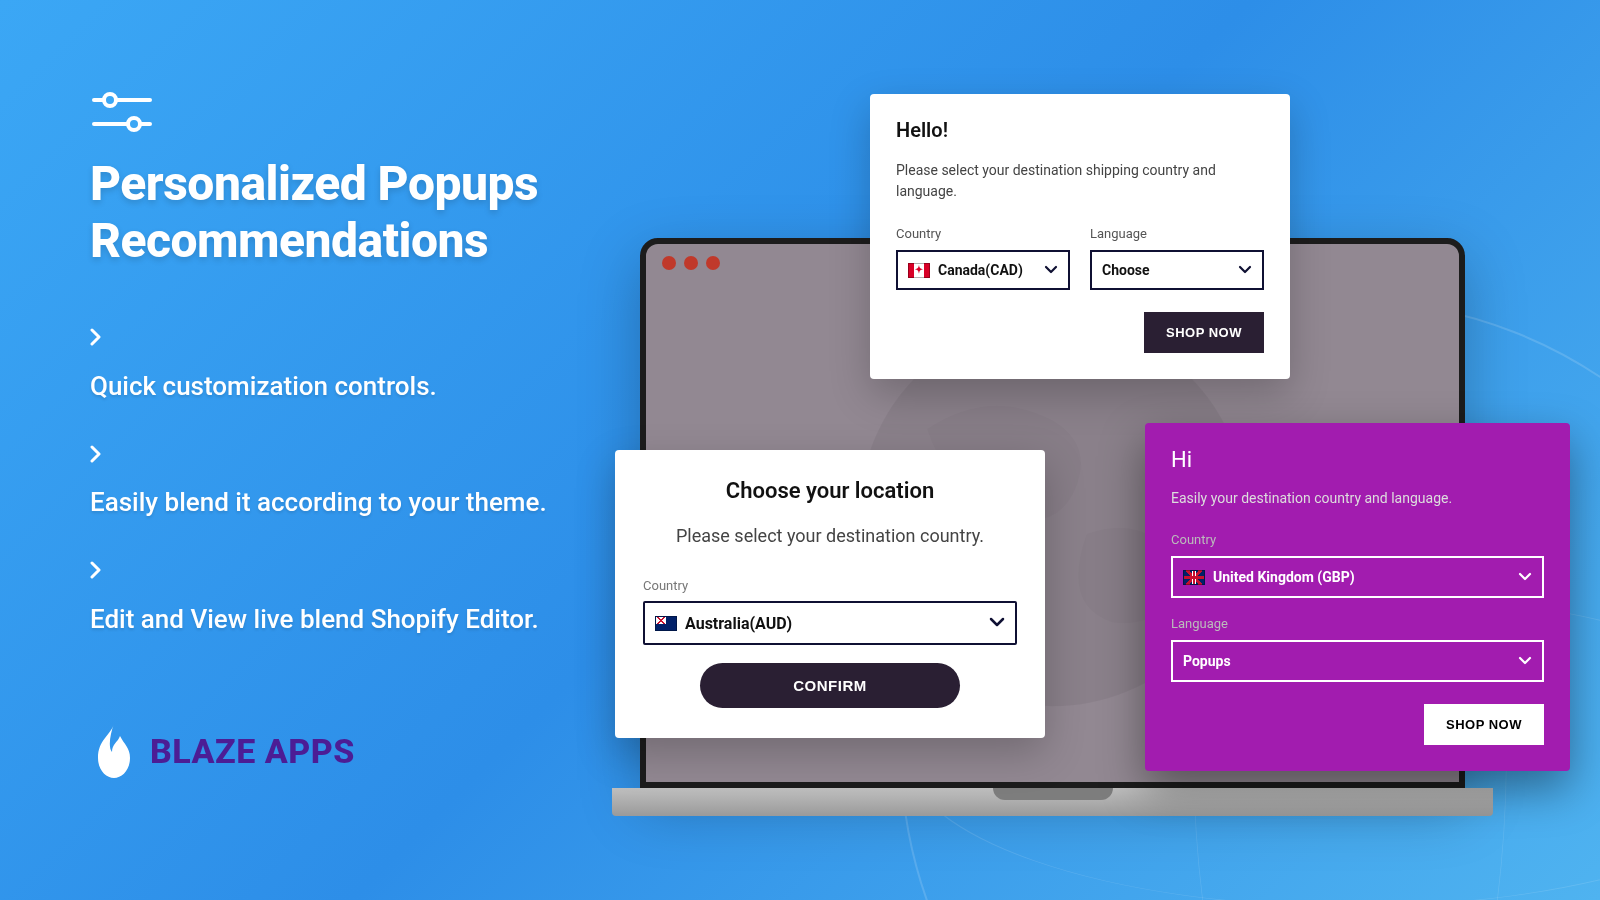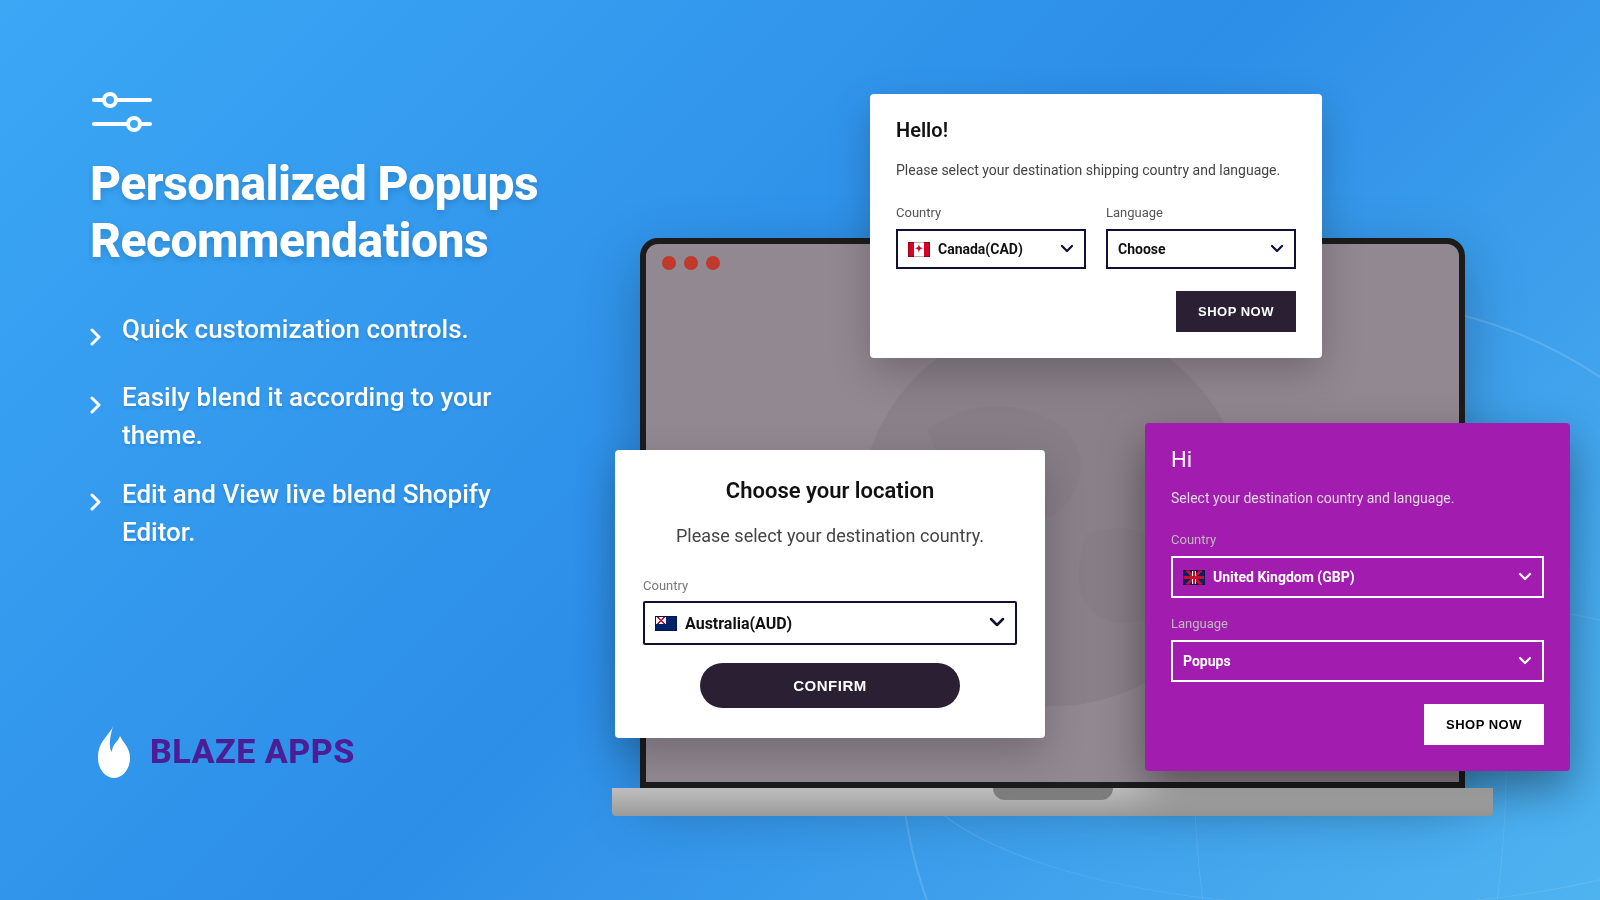--- a/index.html
+++ b/index.html
@@ -39,21 +39,21 @@
   .sliders-icon svg { display: block; }
   .headline {
     font-size: 48px;
     font-weight: 800;
     line-height: 1.18;
     letter-spacing: -0.5px;
     text-shadow: 0 3px 6px rgba(0,0,0,0.15);
     margin-bottom: 42px;
   }
   .bullets { list-style: none; font-size: 26px; font-weight: 500; }
-  .bullets li { display: flex; gap: 20px; margin-bottom: 22px; line-height: 1.45; text-shadow: 0 2px 3px rgba(0,0,0,0.12); }
+  .bullets li { display: flex; gap: 11px; margin-bottom: 22px; line-height: 1.45; text-shadow: 0 2px 3px rgba(0,0,0,0.12); flex-direction: column; }
   .bullets .chev { flex-shrink: 0; margin-top: 8px; }
   .brand {
     position: absolute;
     left: 90px;
     bottom: 120px;
     display: flex;
     align-items: center;
     gap: 12px;
     color: #4c1d95;
   }
@@ -107,21 +107,21 @@
 
   
   .popup {
     position: absolute;
     background: #fff;
     box-shadow: 0 15px 40px rgba(0,0,0,0.22);
     border-radius: 4px;
   }
 
   
-  .p1 { left: 870px; top: 94px; width: 452px; padding: 24px 26px 26px; }
+  .p1 { left: 870px; top: 94px; width: 420px; padding: 24px 26px 26px; }
   .p1 h3 { font-size: 20px; font-weight: 600; color: #111; margin-bottom: 18px; }
   .p1 .desc { font-size: 14px; color: #444; line-height: 1.5; margin-bottom: 24px; }
   .p1 .row { display: flex; gap: 20px; }
   .p1 .col { flex: 1; }
   .field-label { font-size: 13px; color: #555; margin-bottom: 9px; display: block; }
   .select {
     border: 2px solid #0f1033;
     height: 40px;
     display: flex;
     align-items: center;
@@ -304,21 +304,21 @@
         <svg width="16" height="12" viewBox="0 0 16 12">
           <path d="M2 2 L8 8 L14 2" stroke="#0f1033" stroke-width="2.5" fill="none" stroke-linecap="round" stroke-linejoin="round"></path>
         </svg>
       </span>
   </div>
   <button class="confirm">CONFIRM</button>
 </div>
 
 <div class="popup p3">
   <h3>Hi</h3>
-  <p class="desc">Select your destination country and language.</p>
+  <p class="desc">Easily your destination country and language.</p>
   <span class="field-label">Country</span>
   <div class="select">
     <span class="flag flag-uk"></span>
     <span>United Kingdom (GBP)</span>
     <span class="caret">
         <svg width="14" height="10" viewBox="0 0 14 10">
           <path d="M2 2 L7 7 L12 2" stroke="#fff" stroke-width="2.2" fill="none" stroke-linecap="round" stroke-linejoin="round"></path>
         </svg>
       </span>
   </div>

